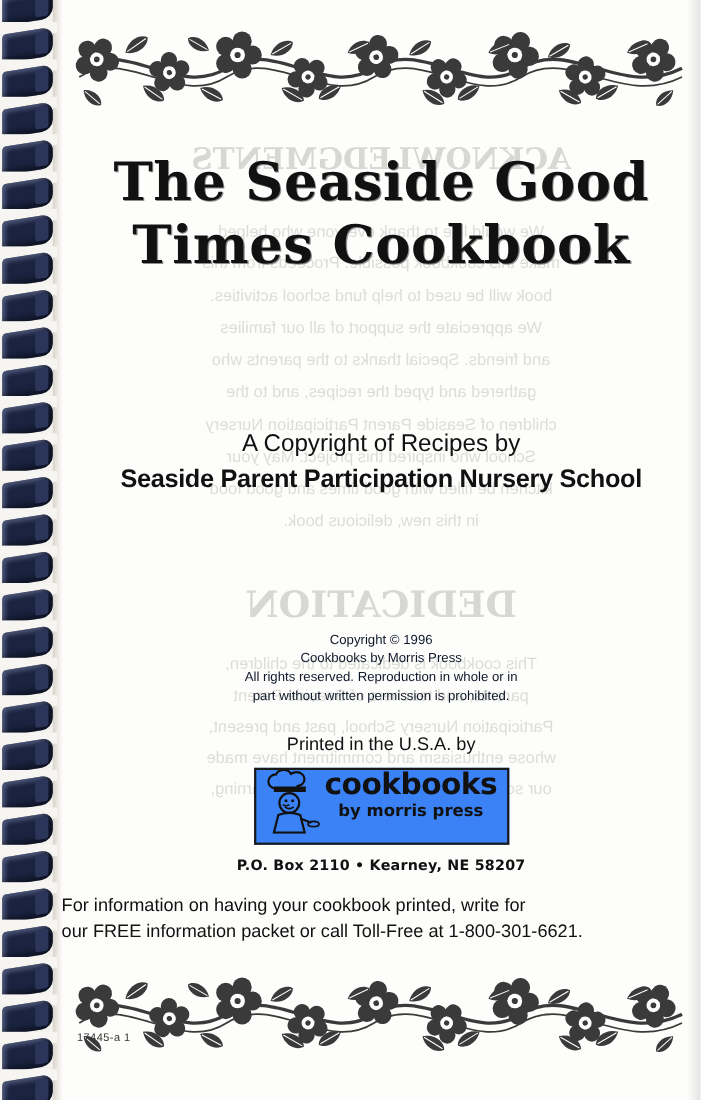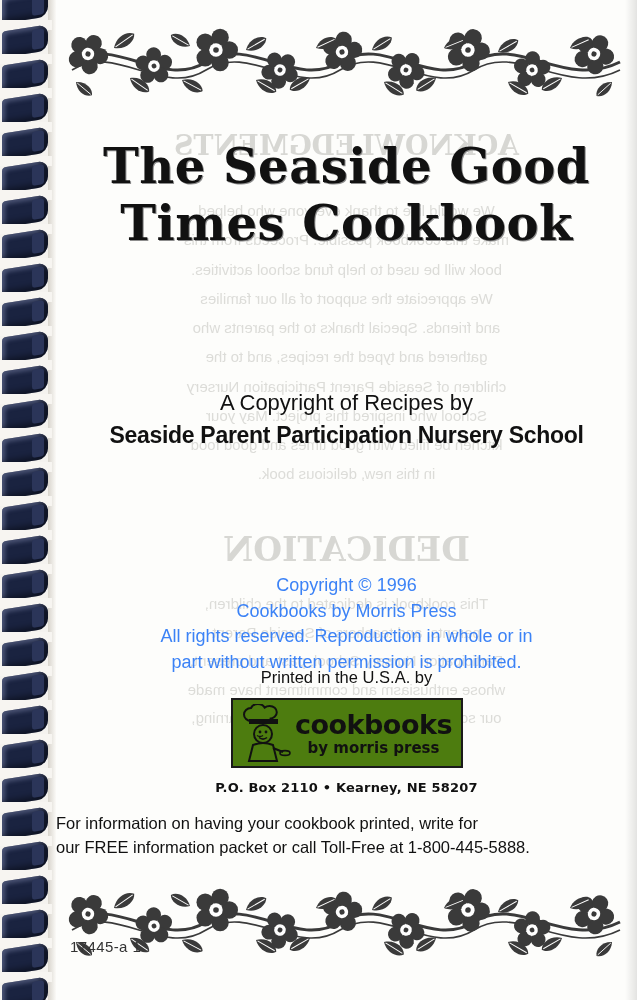--- a/index.html
+++ b/index.html
@@ -142,22 +142,22 @@
   }
 
   
   .copyright {
     position: absolute;
     top: 573px;
     left: 0;
     width: 581px;
     text-align: center;
     font-family: "Liberation Sans", sans-serif;
-    font-size: 18px;
-    color: #3b82f6;
+    font-size: 12px;
+    color: #0f172a;
     line-height: 1.42;
   }
 
   .printed {
     position: absolute;
     top: 668px;
     left: 0;
     width: 581px;
     text-align: center;
     font-family: "Liberation Sans", sans-serif;
@@ -167,23 +167,22 @@
 
   
   .logo-box {
     position: absolute;
     top: 698px;
     left: 50%;
     transform: translateX(-50%);
     width: 232px;
     height: 70px;
     border: 2px solid #1a1a1a;
-    background: #4d7c0f;
+    background: #3b82f6;
     display: flex;
-    align-items: center;
     padding: 0 6px;
     box-sizing: border-box;
   }
   .chef {
     width: 54px;
     height: 58px;
     flex: 0 0 54px;
     position: relative;
   }
   .logo-words {
@@ -229,21 +228,21 @@
     font-size: 16.5px;
     line-height: 1.45;
     color: #111;
   }
 
   .code {
     position: absolute;
     top: 938px;
     left: 14px;
     font-family: "Liberation Sans", sans-serif;
-    font-size: 15px;
+    font-size: 10px;
     color: #333;
     letter-spacing: 0.4px;
   }
 
   
   .ghost {
     position: absolute;
     left: 0;
     width: 581px;
     text-align: center;
@@ -577,21 +576,21 @@
       <div class="logo-words">
         <div class="logo-main">cookbooks</div>
         <div class="logo-sub">by morris press</div>
       </div>
     </div>
 
     <div class="addr">P.O. Box 2110 • Kearney, NE  58207</div>
 
     <div class="info">
       <div>For information on having your cookbook printed, write for</div>
-      <div>our FREE information packet or call Toll-Free at 1-800-445-5888.</div>
+      <div>our FREE information packet or call Toll-Free at 1-800-301-6621.</div>
     </div>
 
     <div class="floral bottom">
       <svg viewBox="0 0 560 80" preserveAspectRatio="none" id="floral-bottom-svg">
           <path d="M6 42 C 50 14, 96 70, 140 42 C 184 14, 230 70, 274 42 C 318 14, 364 70, 408 42 C 452 14, 498 70, 554 42" fill="none" stroke="#2a2a2a" stroke-width="3"></path>
           <path d="M6 50 C 50 22, 96 78, 140 50 C 184 22, 230 78, 274 50 C 318 22, 364 78, 408 50 C 452 22, 498 78, 554 50" fill="none" stroke="#2a2a2a" stroke-width="1.6"></path>
           <g transform="translate(22,34) rotate(10)">
             <circle cx="12.3" cy="0.0" r="8.1" fill="#2a2a2a"></circle>
             <circle cx="3.8" cy="11.7" r="8.1" fill="#2a2a2a"></circle>
             <circle cx="-10.0" cy="7.3" r="8.1" fill="#2a2a2a"></circle>

